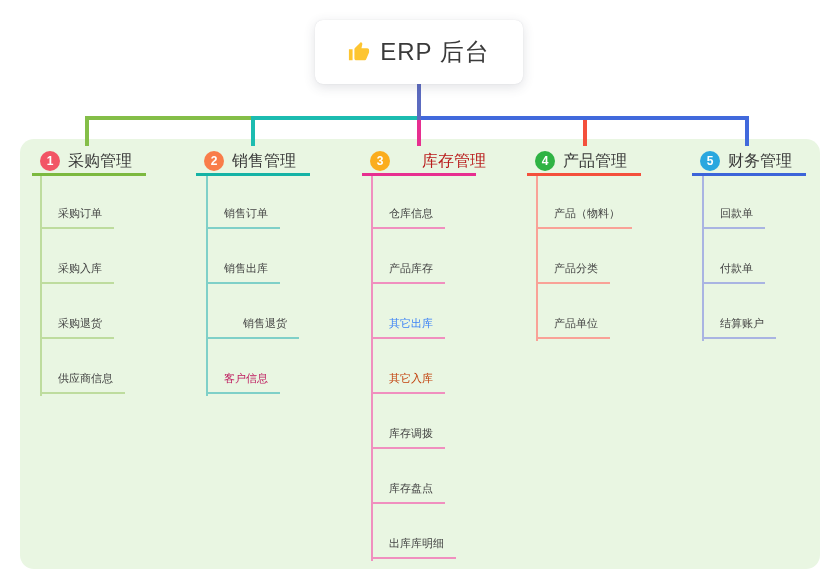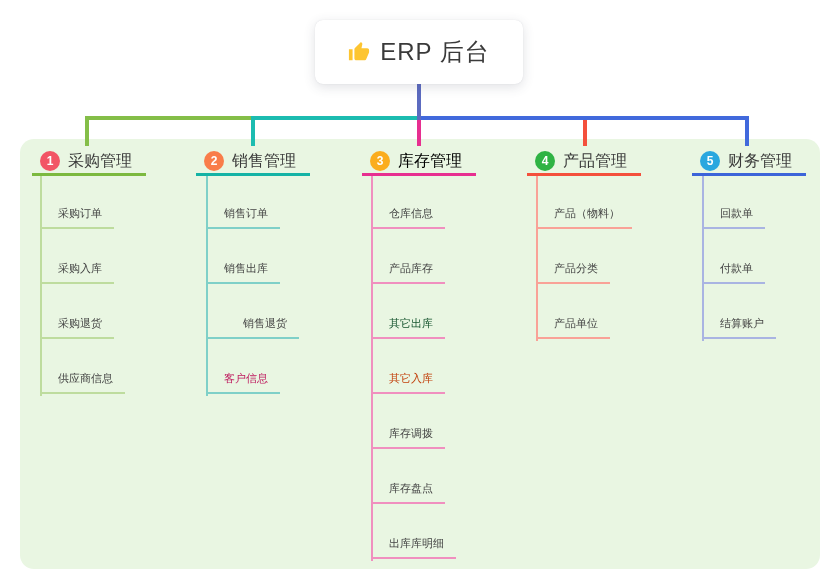--- a/index.html
+++ b/index.html
@@ -80,27 +80,27 @@
         <div class="t-label" style="color: rgb(58, 58, 58);">销售管理</div>
       </div>
       <div class="line" style="left: 196px; top: 173px; width: 114px; height: 3px; background: rgb(20, 179, 165);"></div>
       <div class="line" style="left: 206px; top: 176px; width: 2px; height: 220px; background: rgb(127, 208, 200);"></div>
       <div class="child-node" style="left: 206px; top: 203px; border-bottom: 2px solid rgb(127, 208, 200); color: rgb(67, 67, 67);">销售订单</div>
       <div class="child-node" style="left: 206px; top: 258px; border-bottom: 2px solid rgb(127, 208, 200); color: rgb(67, 67, 67);">销售出库</div>
       <div class="child-node" style="left: 206px; top: 313px; border-bottom: 2px solid rgb(127, 208, 200); color: rgb(67, 67, 67); padding-left: 37px;">销售退货</div>
       <div class="child-node" style="left: 206px; top: 368px; border-bottom: 2px solid rgb(127, 208, 200); color: #be185d;">客户信息</div>
       <div class="branch-title" style="left: 370px; top: 149px;">
         <div class="badge" style="background: rgb(251, 173, 30);">3</div>
-        <div class="t-label" style="color: #000000;">库存管理</div>
+        <div class="t-label" style="color: #b91c1c; margin-left: 24px;">库存管理</div>
       </div>
       <div class="line" style="left: 362px; top: 173px; width: 114px; height: 3px; background: rgb(231, 47, 144);"></div>
       <div class="line" style="left: 371px; top: 176px; width: 2px; height: 385px; background: rgb(240, 143, 191);"></div>
       <div class="child-node" style="left: 371px; top: 203px; border-bottom: 2px solid rgb(240, 143, 191); color: rgb(67, 67, 67);">仓库信息</div>
       <div class="child-node" style="left: 371px; top: 258px; border-bottom: 2px solid rgb(240, 143, 191); color: rgb(67, 67, 67);">产品库存</div>
-      <div class="child-node" style="left: 371px; top: 313px; border-bottom: 2px solid rgb(240, 143, 191); color: #14532d;">其它出库</div>
+      <div class="child-node" style="left: 371px; top: 313px; border-bottom: 2px solid rgb(240, 143, 191); color: #3b82f6;">其它出库</div>
       <div class="child-node" style="left: 371px; top: 368px; border-bottom: 2px solid rgb(240, 143, 191); color: #c2410c;">其它入库</div>
       <div class="child-node" style="left: 371px; top: 423px; border-bottom: 2px solid rgb(240, 143, 191); color: rgb(67, 67, 67);">库存调拨</div>
       <div class="child-node" style="left: 371px; top: 478px; border-bottom: 2px solid rgb(240, 143, 191); color: rgb(67, 67, 67);">库存盘点</div>
       <div class="child-node" style="left: 371px; top: 533px; border-bottom: 2px solid rgb(240, 143, 191); color: rgb(67, 67, 67);">出库库明细</div>
       <div class="branch-title" style="left: 535px; top: 149px;">
         <div class="badge" style="background: rgb(47, 179, 68);">4</div>
         <div class="t-label" style="color: rgb(58, 58, 58);">产品管理</div>
       </div>
       <div class="line" style="left: 527px; top: 173px; width: 114px; height: 3px; background: rgb(244, 80, 60);"></div>
       <div class="line" style="left: 536px; top: 176px; width: 2px; height: 165px; background: rgb(249, 162, 151);"></div>

